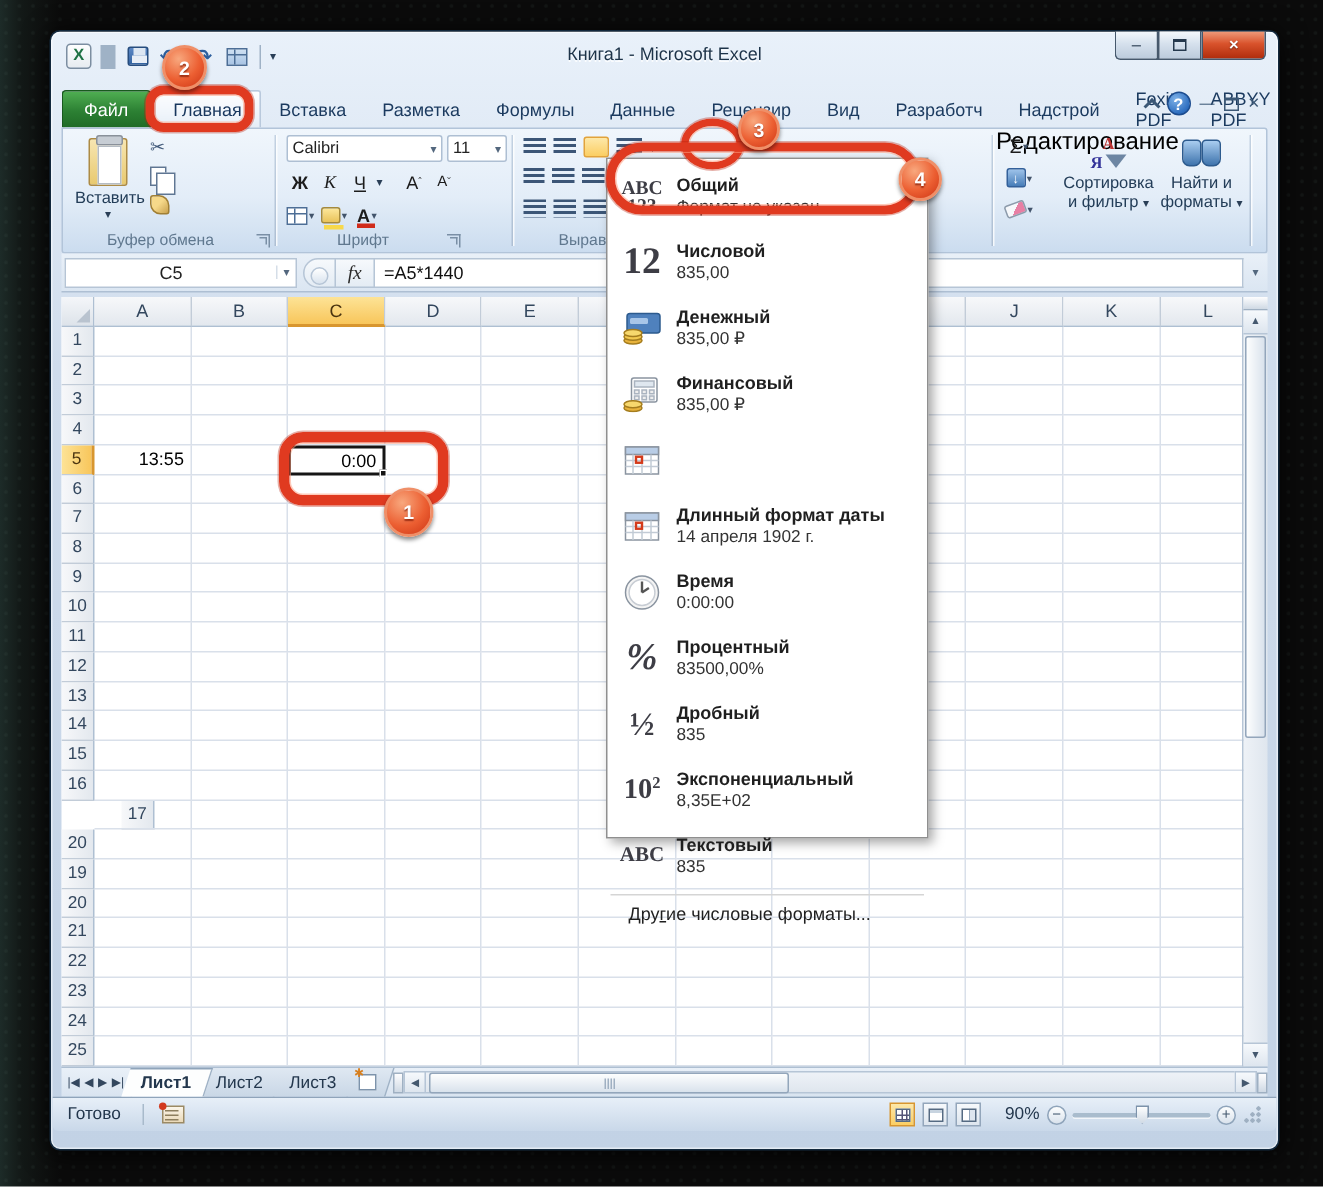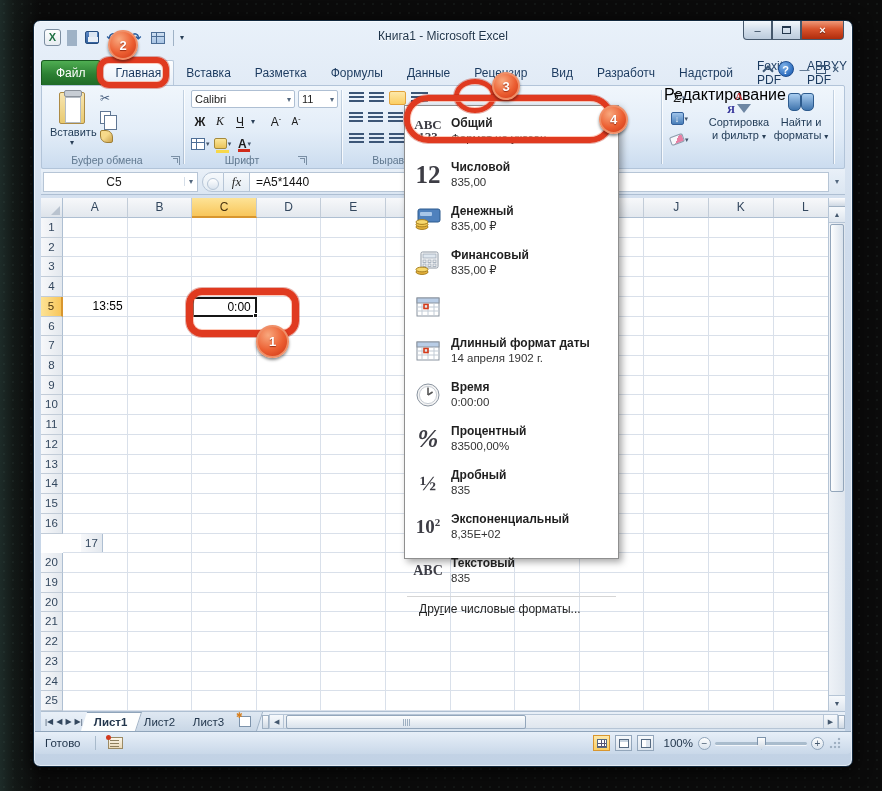--- a/index.html
+++ b/index.html
@@ -804,21 +804,21 @@
     <div class="status-right">
       <span class="viewbtn on">
           <span class="view-grid"></span>
         </span>
       <span class="viewbtn">
           <span class="view-page"></span>
         </span>
       <span class="viewbtn">
           <span class="view-break"></span>
         </span>
-      <span class="zoom-pct">100%</span>
+      <span class="zoom-pct">90%</span>
       <div class="zslider">
         <span class="zbtn">−</span>
         <span class="ztrack">
             <span class="zthumb"></span>
           </span>
         <span class="zbtn">+</span>
       </div>
       <span class="grip"></span>
     </div>
   </div>

